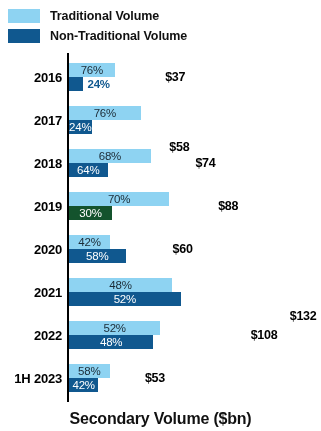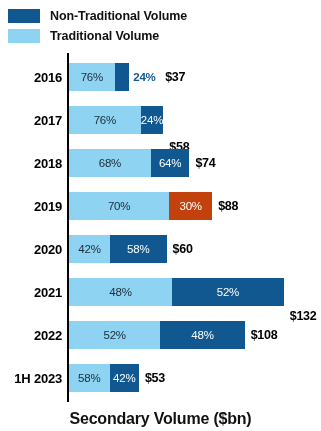--- a/index.html
+++ b/index.html
@@ -79,20 +79,21 @@
   }
   .bar-track {
     position: absolute;
     left: 69px;
     top: 50%;
     transform: translateY(-50%);
     height: 28px;
     display: flex;
     align-items: stretch;
     white-space: nowrap;
+    flex-direction: column;
   }
   .seg {
     height: 28px;
     position: relative;
     display: flex;
     align-items: center;
     justify-content: center;
     box-sizing: border-box;
   }
   .seg-label {
@@ -132,26 +133,26 @@
     font-weight: bold;
     color: #111111;
     letter-spacing: -0.2px;
   }
 </style>
 </head>
 <body>
 
 <div id="legend">
   <div class="legend-row">
+    <span class="legend-swatch" style="background: rgb(142, 211, 242);"></span>
+    <span class="legend-label">Traditional Volume</span>
+  </div>
+  <div class="legend-row">
     <span class="legend-swatch" style="background: rgb(16, 88, 143);"></span>
     <span class="legend-label">Non-Traditional Volume</span>
-  </div>
-  <div class="legend-row">
-    <span class="legend-swatch" style="background: rgb(142, 211, 242);"></span>
-    <span class="legend-label">Traditional Volume</span>
   </div>
 </div>
 
 <div id="plot">
   <div id="axis-line"></div>
   <div id="bars">
       <div class="bar-row" style="top: 5px;">
         <div class="cat-label">2016</div>
         <div class="bar-track" style="width: 60.199px;">
           <div class="seg seg-trad" style="width: 45.7512px; background: rgb(142, 211, 242);">
@@ -186,21 +187,21 @@
           </div>
         </div>
         <div class="total-label" style="left: 195.398px;">$74</div>
       </div>
       <div class="bar-row" style="top: 134px;">
         <div class="cat-label">2019</div>
         <div class="bar-track" style="width: 143.176px;">
           <div class="seg seg-trad" style="width: 100.223px; background: rgb(142, 211, 242);">
             <span class="seg-label">70%</span>
           </div>
-          <div class="seg seg-nontrad" style="width: 42.9528px; background: #c2410c;">
+          <div class="seg seg-nontrad" style="width: 42.9528px; background: #14532d;">
             <span class="seg-label">30%</span>
           </div>
         </div>
         <div class="total-label" style="left: 218.176px;">$88</div>
       </div>
       <div class="bar-row" style="top: 177px;">
         <div class="cat-label">2020</div>
         <div class="bar-track" style="width: 97.62px;">
           <div class="seg seg-trad" style="width: 41.0004px; background: rgb(142, 211, 242);">
             <span class="seg-label">42%</span>

